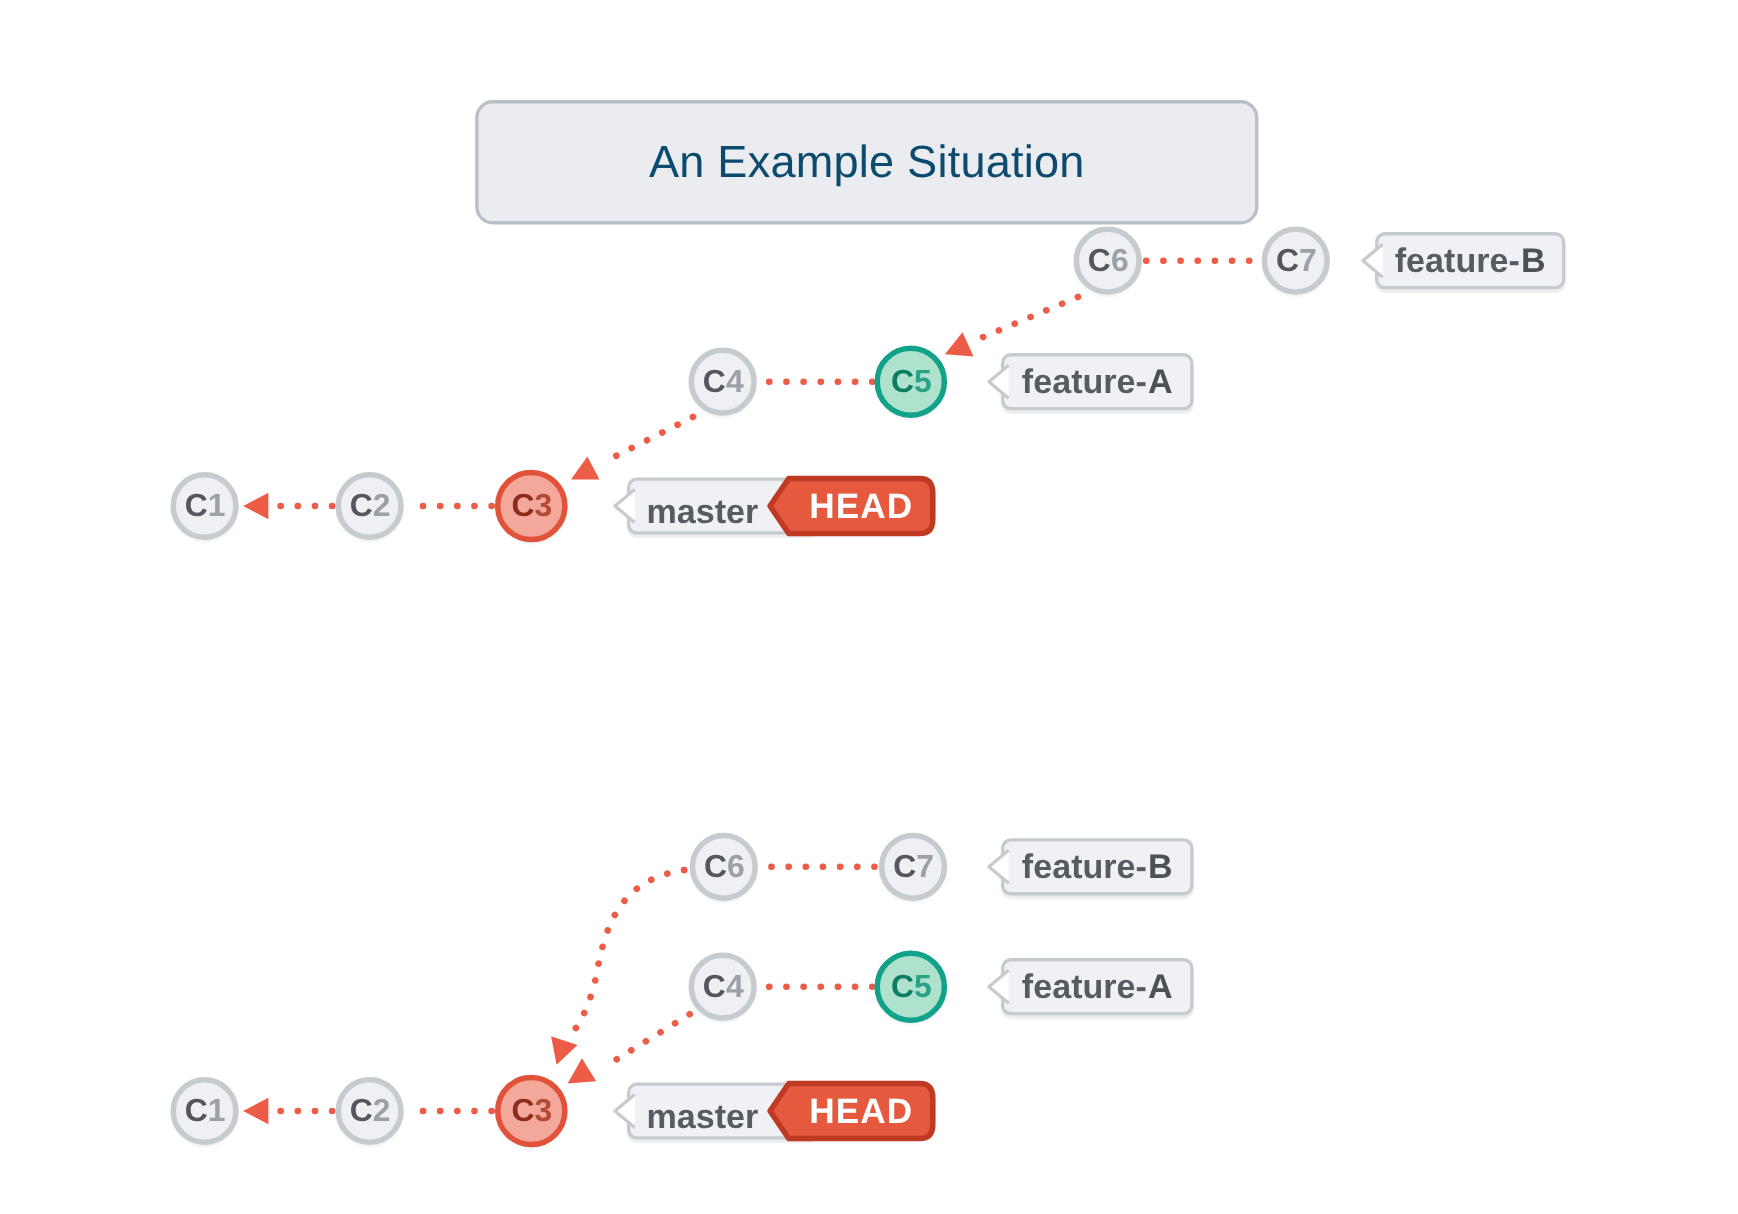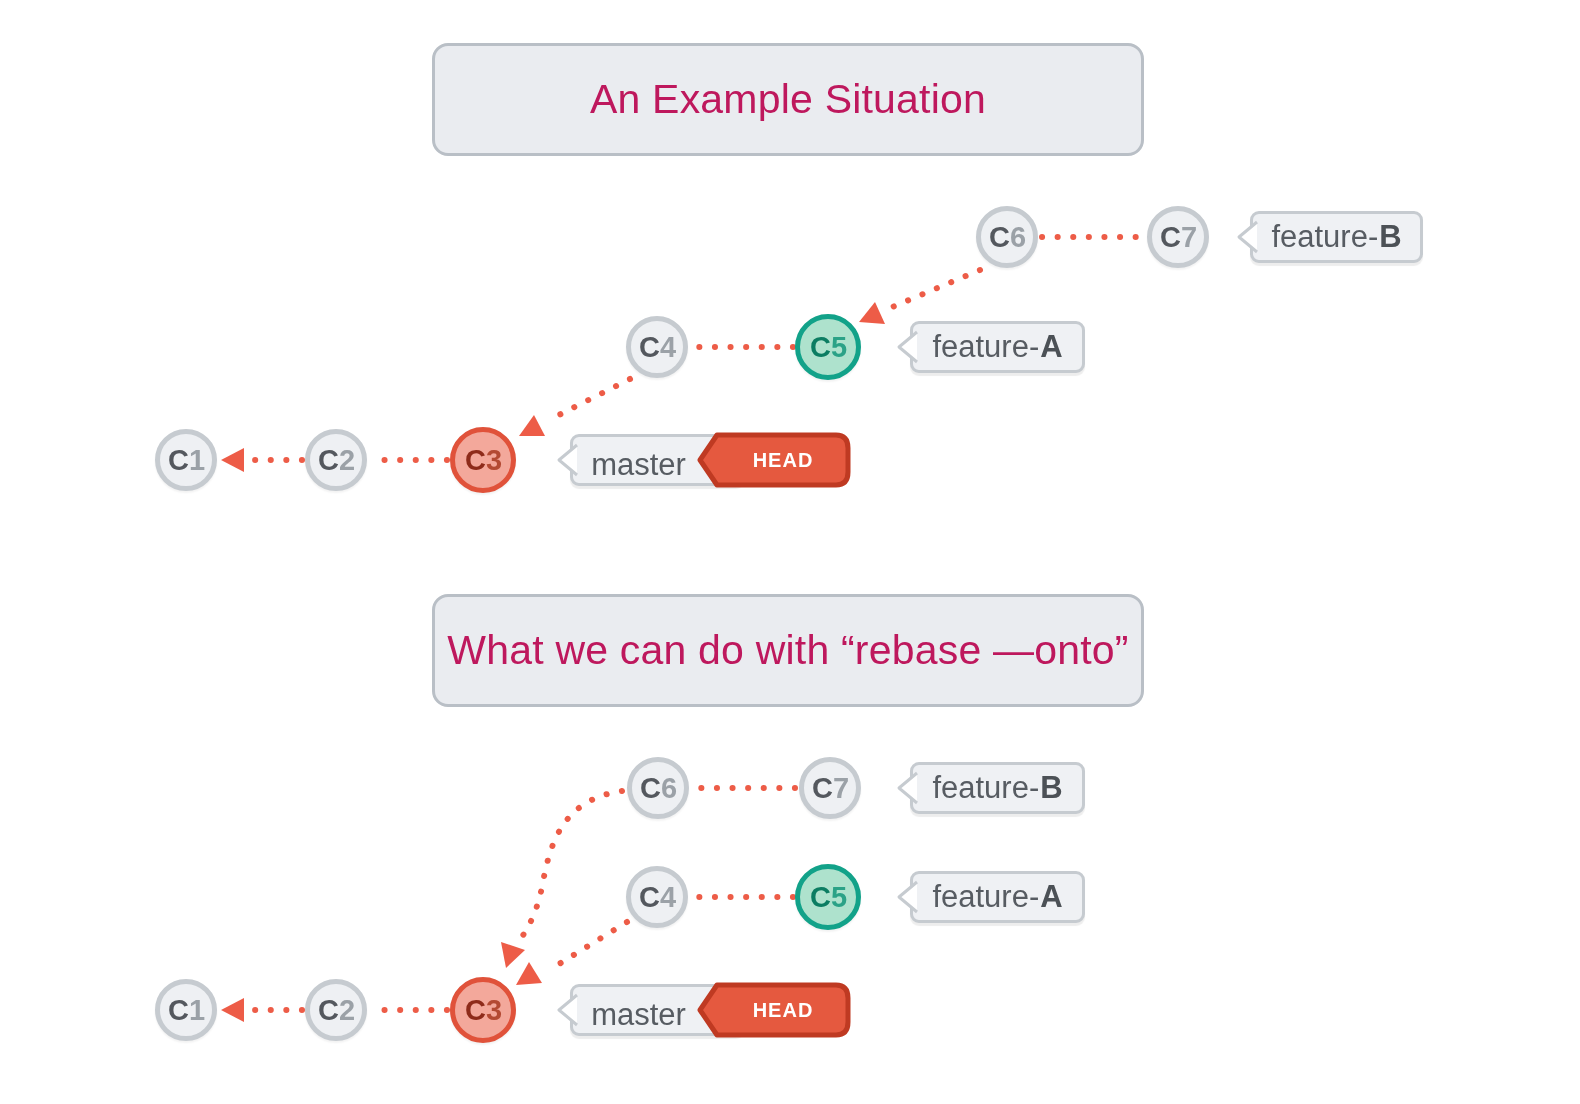--- a/index.html
+++ b/index.html
@@ -5,21 +5,21 @@
   html,body{margin:0;padding:0;background:#fff;}
   .canvas{
     position:relative;width:1580px;height:1104px;background:#ffffff;
     font-family:"Liberation Sans","DejaVu Sans",sans-serif;overflow:hidden;
   }
   .edges{position:absolute;left:0;top:0;}
   .titlebox{
     position:absolute;box-sizing:border-box;width:712px;height:113px;
     background:#eaecf0;border:3px solid #b9bfc6;border-radius:16px;
     display:flex;align-items:center;justify-content:center;
-    font-size:41px;color:#be185d;white-space:nowrap;letter-spacing:.2px;
+    font-size:41px;color:#0c4a6e;white-space:nowrap;letter-spacing:.2px;margin-top:48px;
   }
   .node{
     position:absolute;box-sizing:border-box;width:62px;height:62px;border-radius:50%;
     background:#eef0f3;border:5px solid #c6cbd0;
     display:flex;align-items:center;justify-content:center;
     font-weight:bold;font-size:29px;letter-spacing:-1px;
     box-shadow:0 2px 2px rgba(0,0,0,.05);
   }
   .node .nl{color:#54585e}
   .node .nd{color:#9ba1a7;margin-left:1px}
@@ -28,29 +28,30 @@
   .node.red .nd{color:#b34a33}
   .node.green{width:66px;height:66px;background:#aee2cd;border-color:#12a289;}
   .node.green .nl{color:#0b7d62}
   .node.green .nd{color:#2ba287}
   .bubble{
     position:absolute;box-sizing:border-box;height:52px;
     background:#eff1f4;border:3px solid #c6cbd0;border-radius:9px;
     display:flex;align-items:center;justify-content:center;
     font-size:31px;color:#575c62;box-shadow:0 3px 1px rgba(0,0,0,.07);
     white-space:nowrap;
+    font-weight:bold;
   }
   .bubble b{color:#4c5156;margin-left:1px;}
   .tail{position:absolute;left:-18px;top:50%;transform:translateY(-50%);}
   .headwrap{position:absolute;width:158px;height:60px;}
   .headwrap svg{position:absolute;left:0;top:0;}
   .headtext{
     position:absolute;left:22px;right:4px;top:0;bottom:0;
     display:flex;align-items:center;justify-content:center;
-    color:#ffffff;font-weight:bold;font-size:20px;letter-spacing:1px;
+    color:#ffffff;font-weight:bold;font-size:32px;letter-spacing:1px;
   }
   .mastertext{padding-right:38px;align-items:flex-end;}
 </style>
 </head>
 <body>
 
 <div class="canvas">
 
   <svg class="edges" width="1580" height="1104" viewBox="0 0 1580 1104">
     <g stroke="#ed5c47" stroke-width="6" stroke-linecap="round" fill="none" stroke-dasharray="0.1 15.5">
@@ -73,21 +74,20 @@
       <polygon points="221,460 244,448 244,472"></polygon>
       <polygon points="519,436 534,415 545,436"></polygon>
       <polygon points="859,322 875,302 885,324"></polygon>
       <polygon points="221,1010 244,998 244,1022"></polygon>
       <polygon points="506,968 501,942 525,950"></polygon>
       <polygon points="516,985 529,962 542,983"></polygon>
     </g>
   </svg>
 
   <div class="titlebox" style="left:432px;top:43px">An Example Situation</div>
-  <div class="titlebox" style="left:432px;top:594px">What we can do with “rebase —onto”</div>
 
   <div class="node" style="left:976px;top:206px">
     <span class="nl">C</span>
       <span class="nd">6</span>
   </div>
   <div class="node" style="left:1147px;top:206px">
     <span class="nl">C</span>
       <span class="nd">7</span>
   </div>
   <div class="node" style="left:626px;top:316px">

